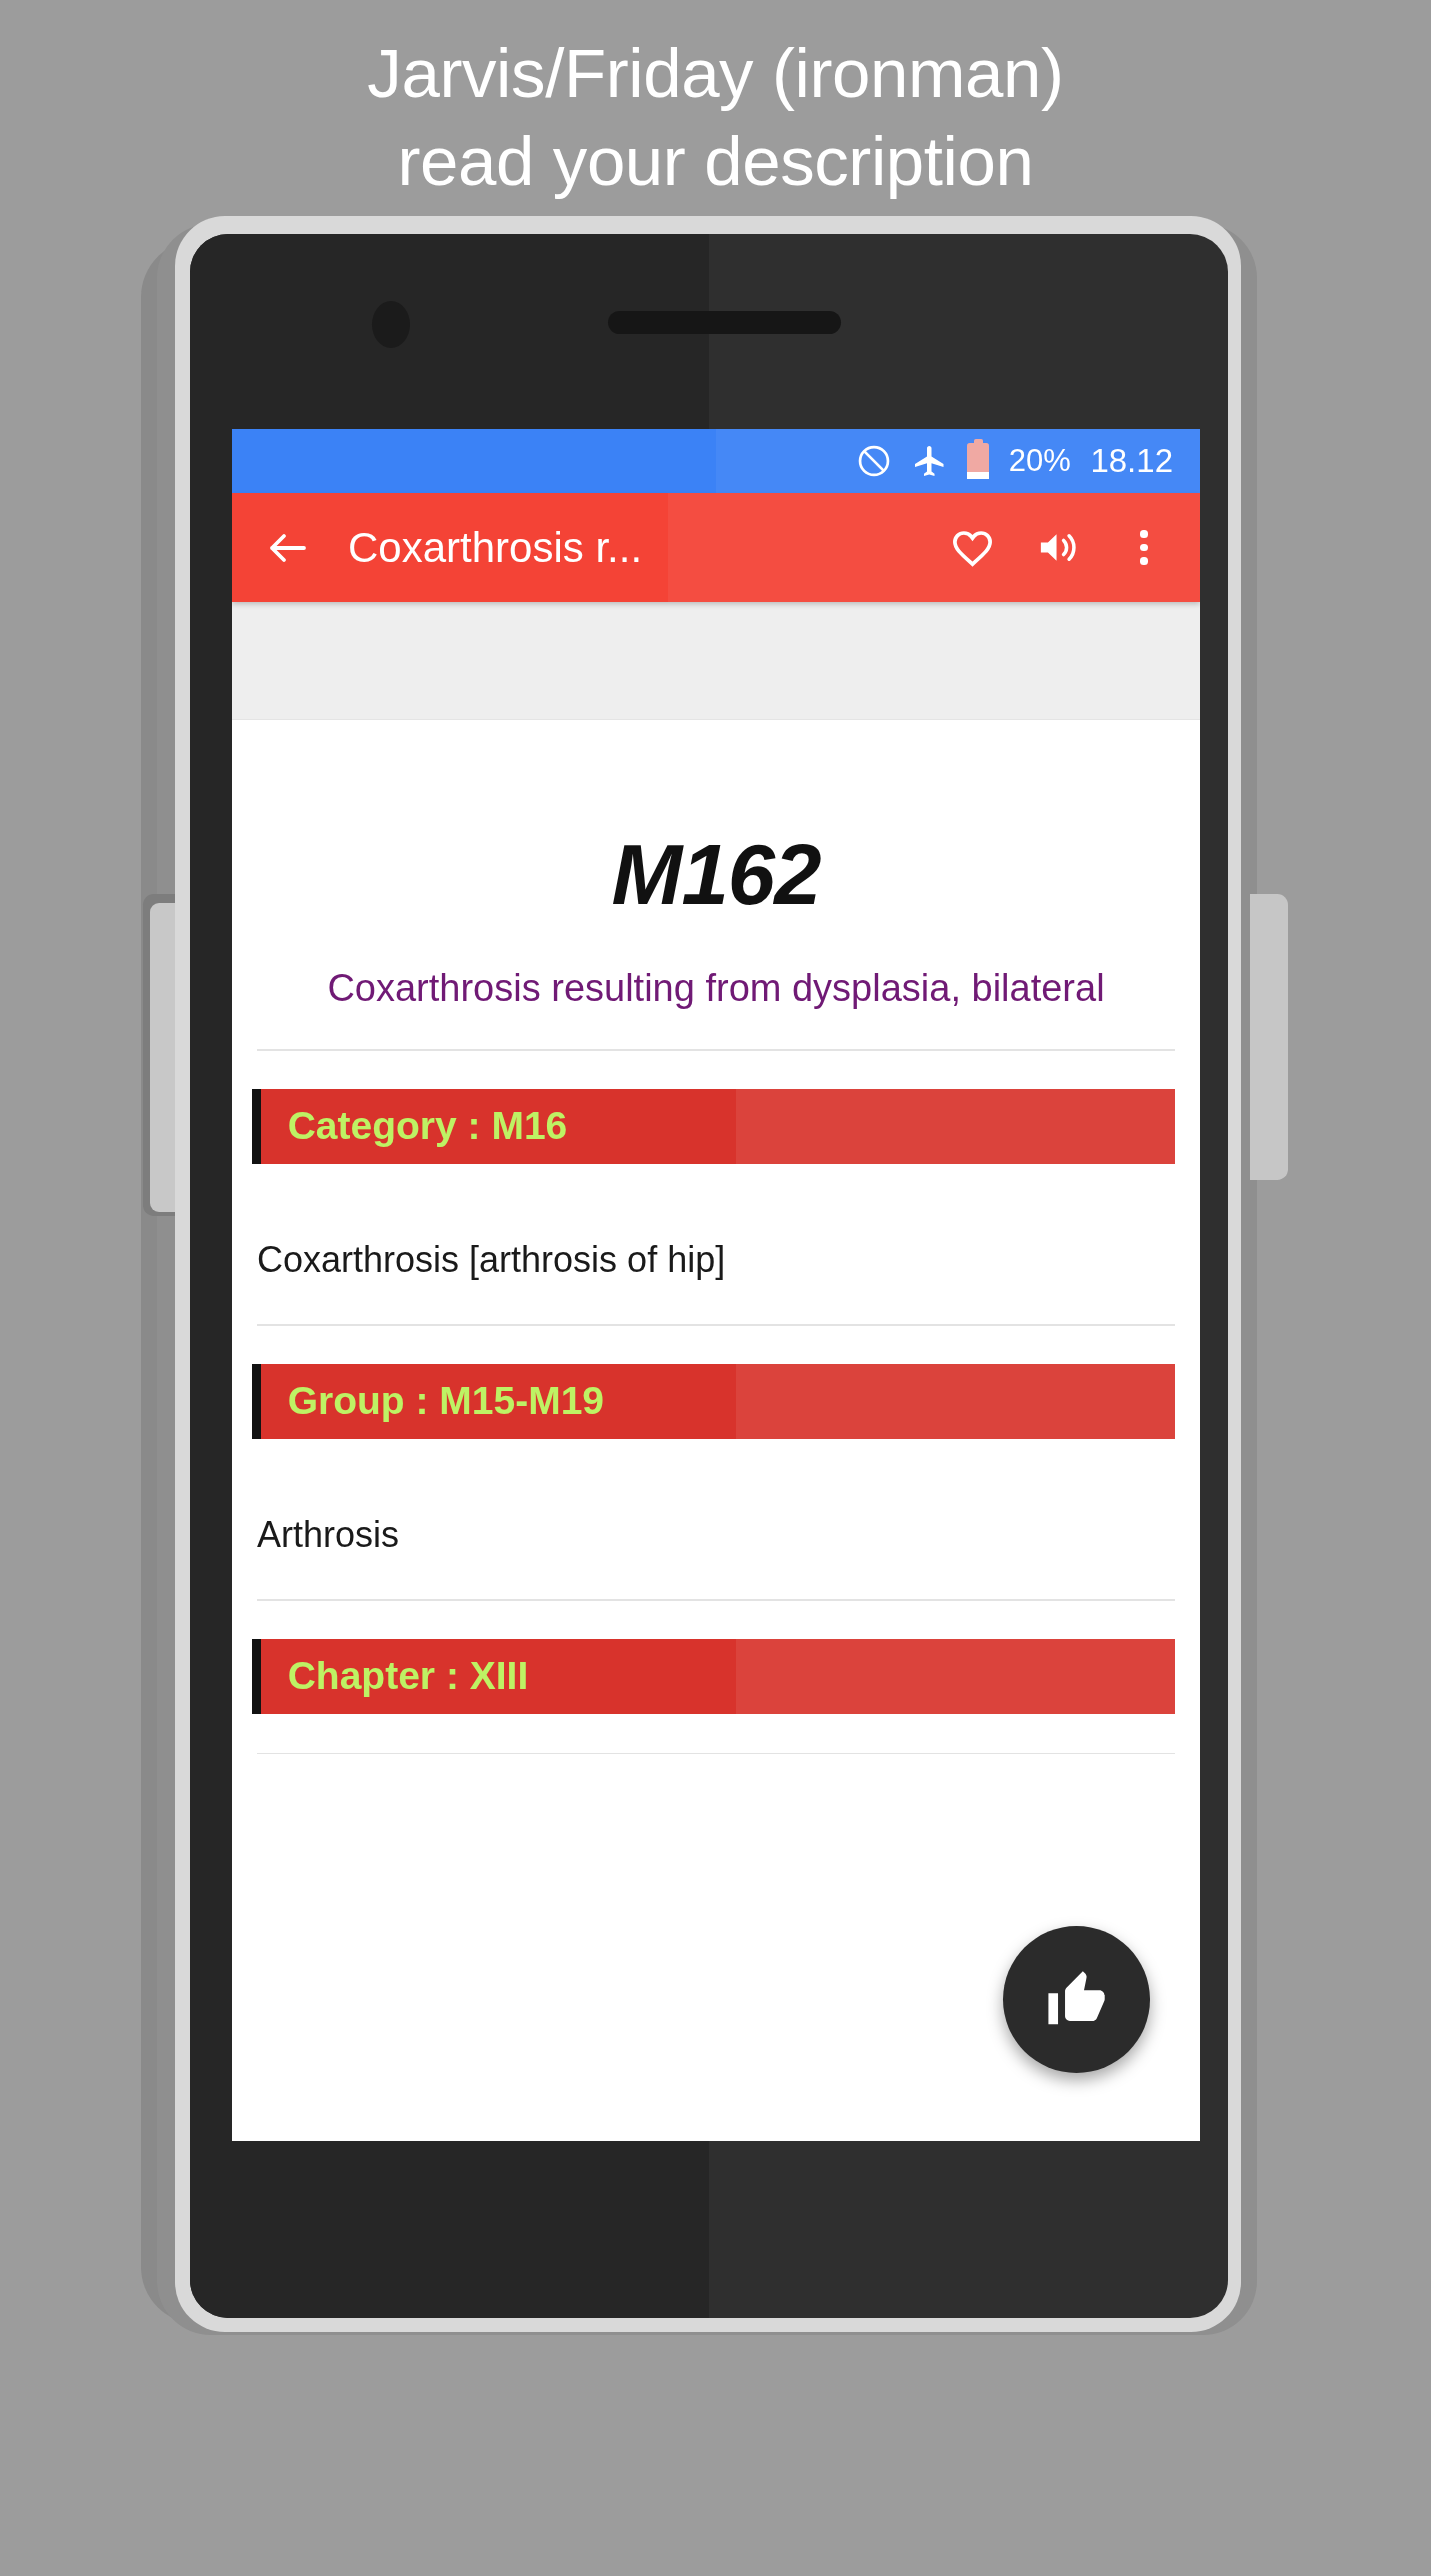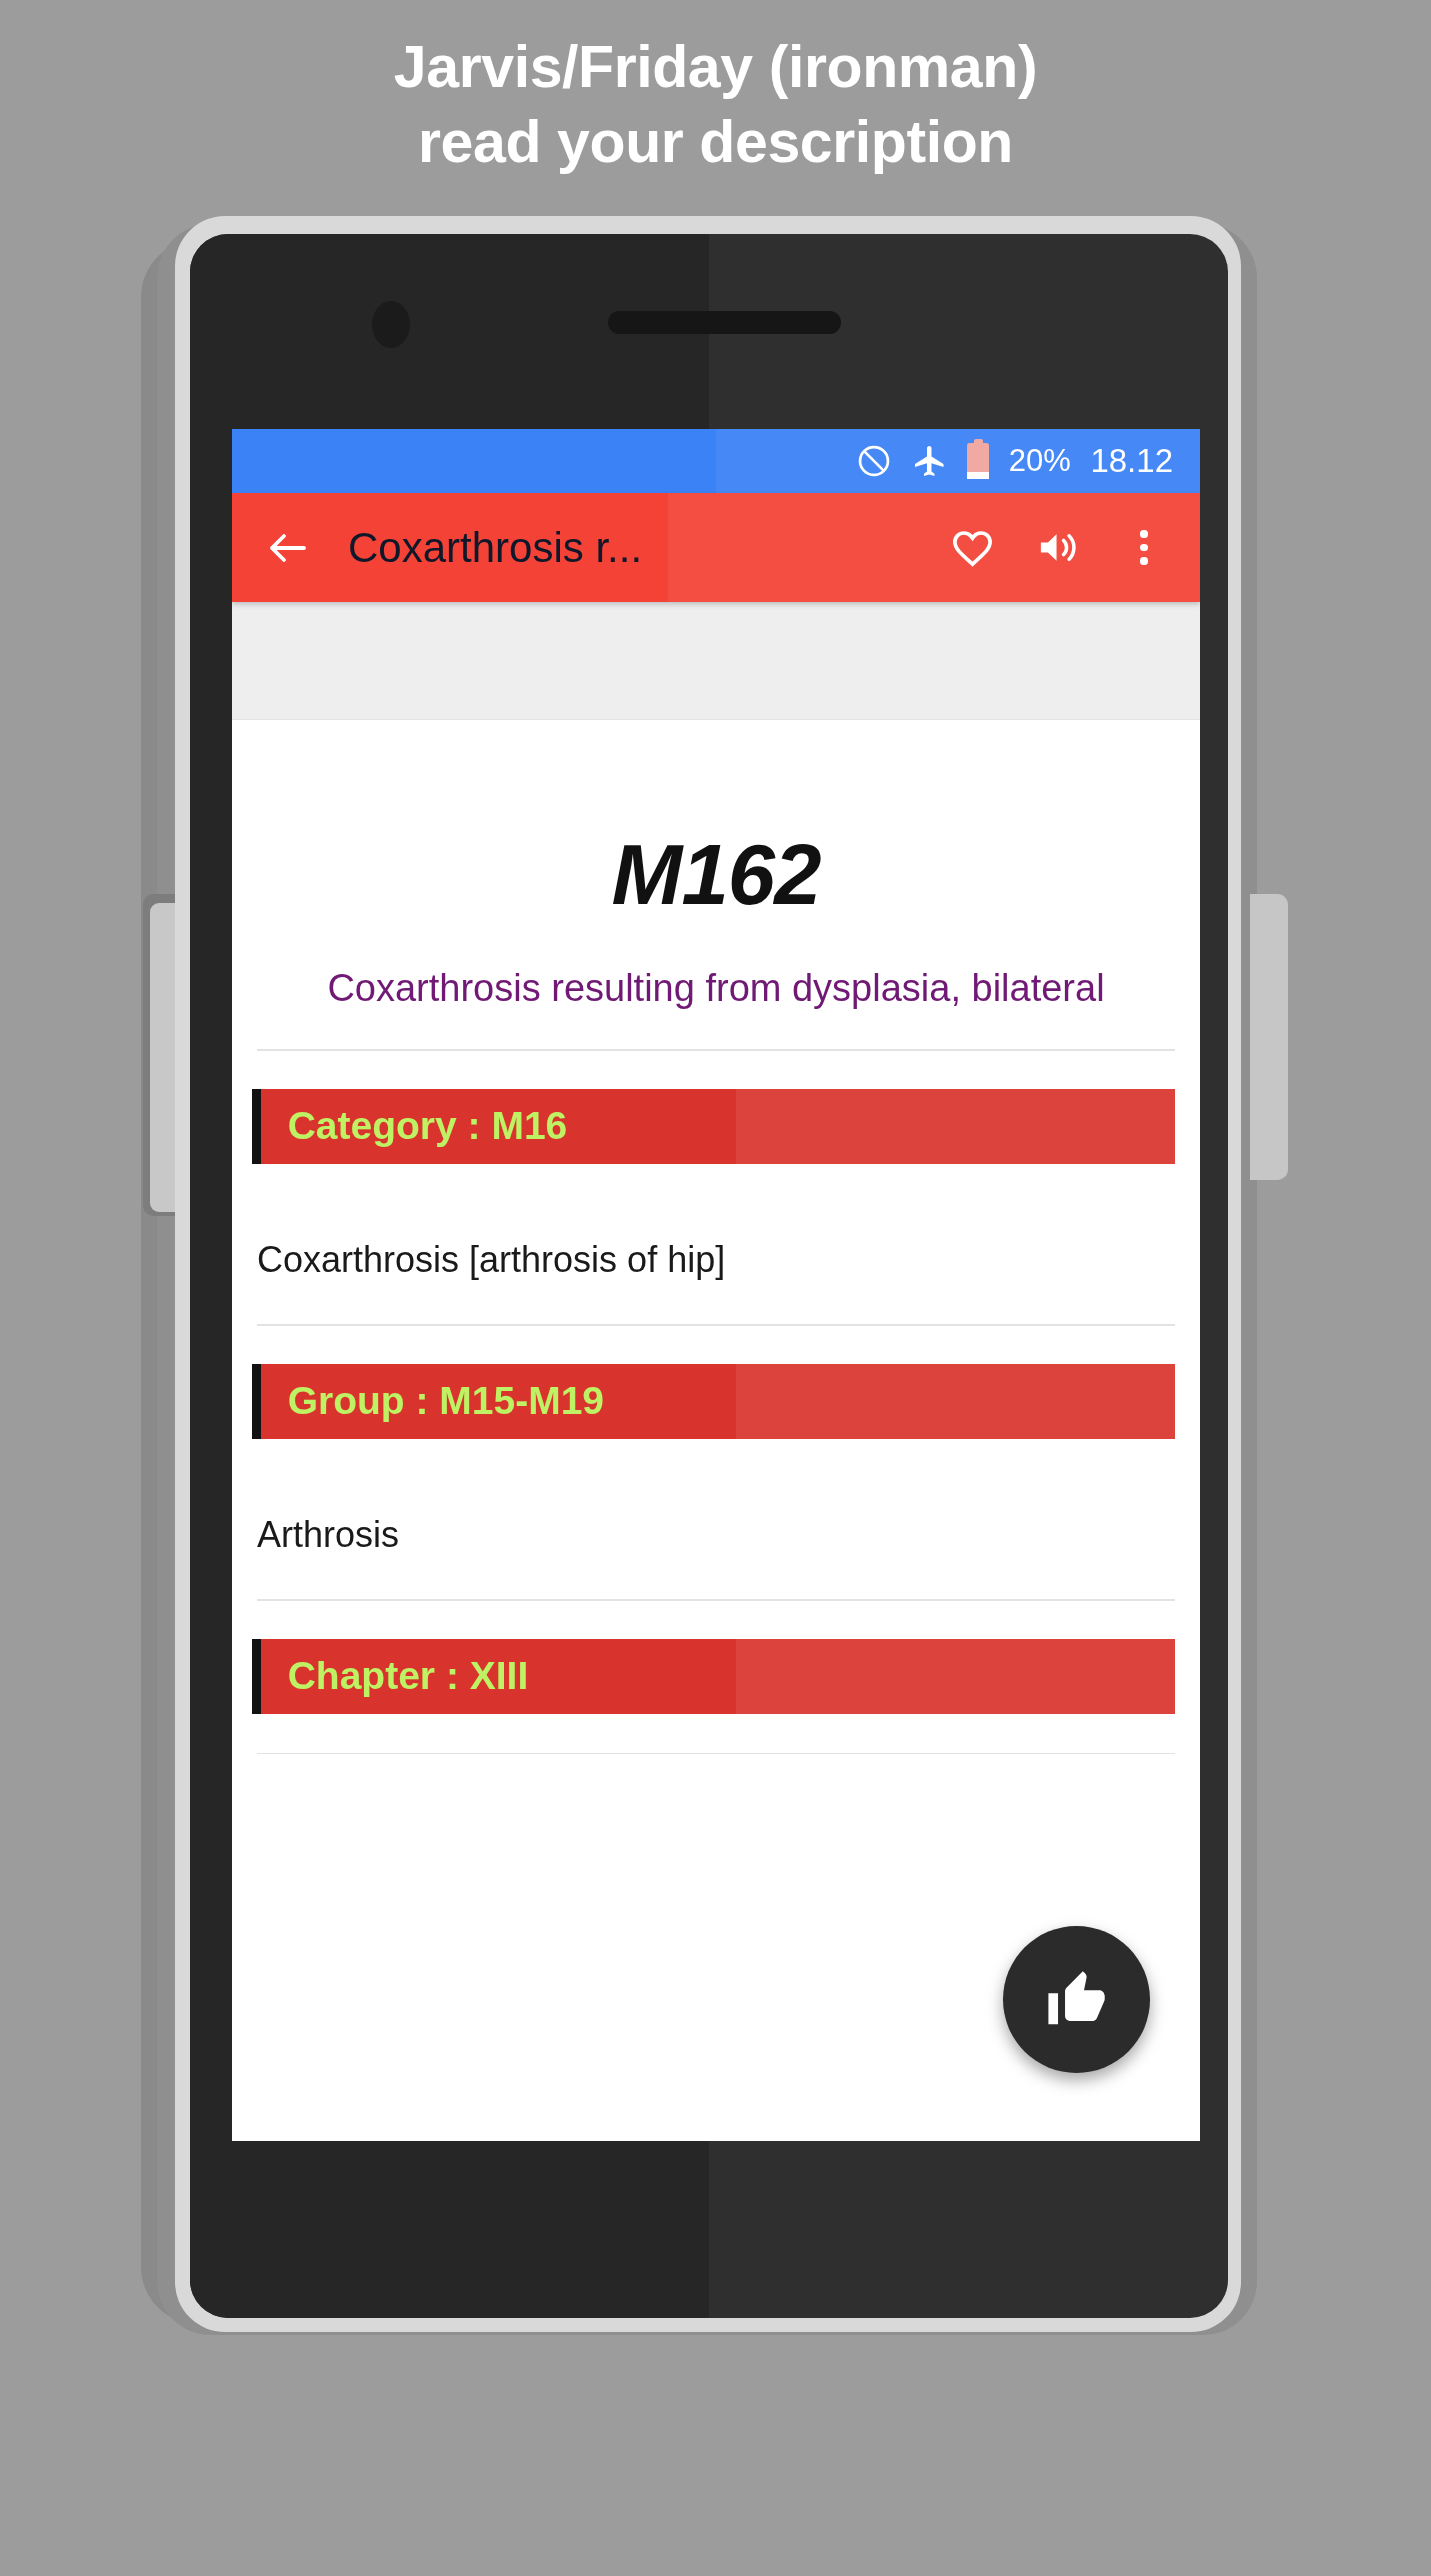--- a/index.html
+++ b/index.html
@@ -14,22 +14,22 @@
   }
 
   
   .promo-banner {
     position: absolute;
     top: 30px;
     left: 0;
     width: 1431px;
     text-align: center;
     color: #ffffff;
-    font-weight: bold;
-    font-size: 59px;
+    font-weight: normal;
+    font-size: 69px;
     line-height: 1.27;
     letter-spacing: -0.4px;
   }
   .promo-line { display: block; white-space: nowrap; }
 
   
   .device-shadow {
     position: absolute;
     left: 141px;
     top: 240px;
@@ -185,21 +185,21 @@
   }
 
   
   .app-bar {
     position: relative;
     height: 109px;
     background: #f44336;
     display: flex;
     align-items: center;
     padding: 0 23px;
-    color: #0f172a;
+    color: #ffffff;
     box-shadow: 0 2.7px 5.4px rgba(0,0,0,0.22);
   }
   .app-bar::after {
     content: "";
     position: absolute;
     left: 45%; top: 0; right: 0; bottom: 0;
     background: rgba(255,255,255,0.055);
     pointer-events: none;
   }
   .ab-icon {

